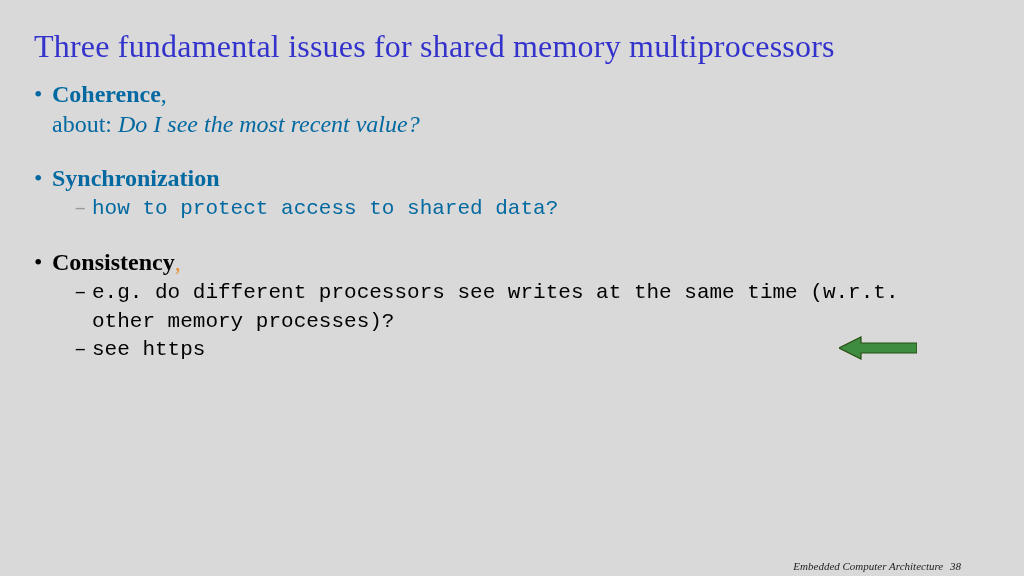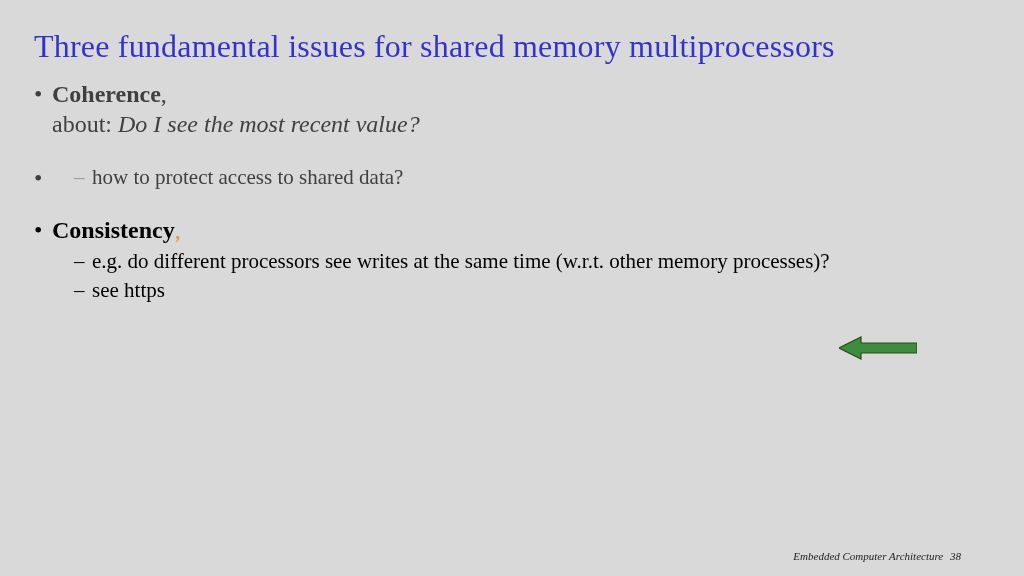--- a/index.html
+++ b/index.html
@@ -30,32 +30,33 @@
     font-size: 24px;
     line-height: 1.25;
   }
   ul.top > li::before {
     content: "•";
     position: absolute;
     left: 0;
     top: 0;
     font-size: 24px;
   }
-  .dim, .dim::before { color: #404040; }
+  .dim, .dim::before { color: #0369a1; }
   .bold { font-weight: bold; }
   .italic { font-style: italic; }
   .black { color: #000; }
   .about-line { display: block; }
 
   ul.dash { list-style: none; margin-top: 2px; }
   ul.dash > li {
     position: relative;
     padding-left: 40px;
     font-size: 21px;
     line-height: 1.35;
+    font-family: Liberation Mono, monospace;
   }
   ul.dash > li::before {
     content: "–";
     position: absolute;
     left: 22px;
     top: 0;
   }
   .dim ul.dash > li::before { color: #9a9a9a; }
 
   ul.dot2 { list-style: none; margin-top: 2px; }
@@ -94,21 +95,21 @@
   .arrow {
     position: absolute;
     right: 54px;
     top: 336px;
   }
   .arrow svg { display: block; }
 
   .footer {
     position: absolute;
     right: 10px;
-    bottom: 14px;
+    bottom: 4px;
     font-size: 11px;
     font-style: italic;
     color: #222;
     margin-top: 7px;
   }
   .footer .page { padding-left: 4px; }
 </style>
 </head>
 <body>
 
@@ -119,20 +120,21 @@
   <ul class="top">
 
     <li class="dim">
       <span class="bold">Coherence</span><span>,</span>
       <span class="about-line">
         <span>about: </span><span class="italic">Do I see the most recent value?</span>
       </span>
     </li>
 
     <li class="dim">
+      <span class="bold">Synchronization</span>
       <ul class="dash">
         <li>how to protect access to shared data?</li>
       </ul>
     </li>
 
     <li class="black">
       <span class="bold">Consistency</span><span class="comma-orange">,</span>
       <ul class="dash">
         <li>e.g. do different processors see writes at the same time (w.r.t. other memory processes)?</li>
         <li>

